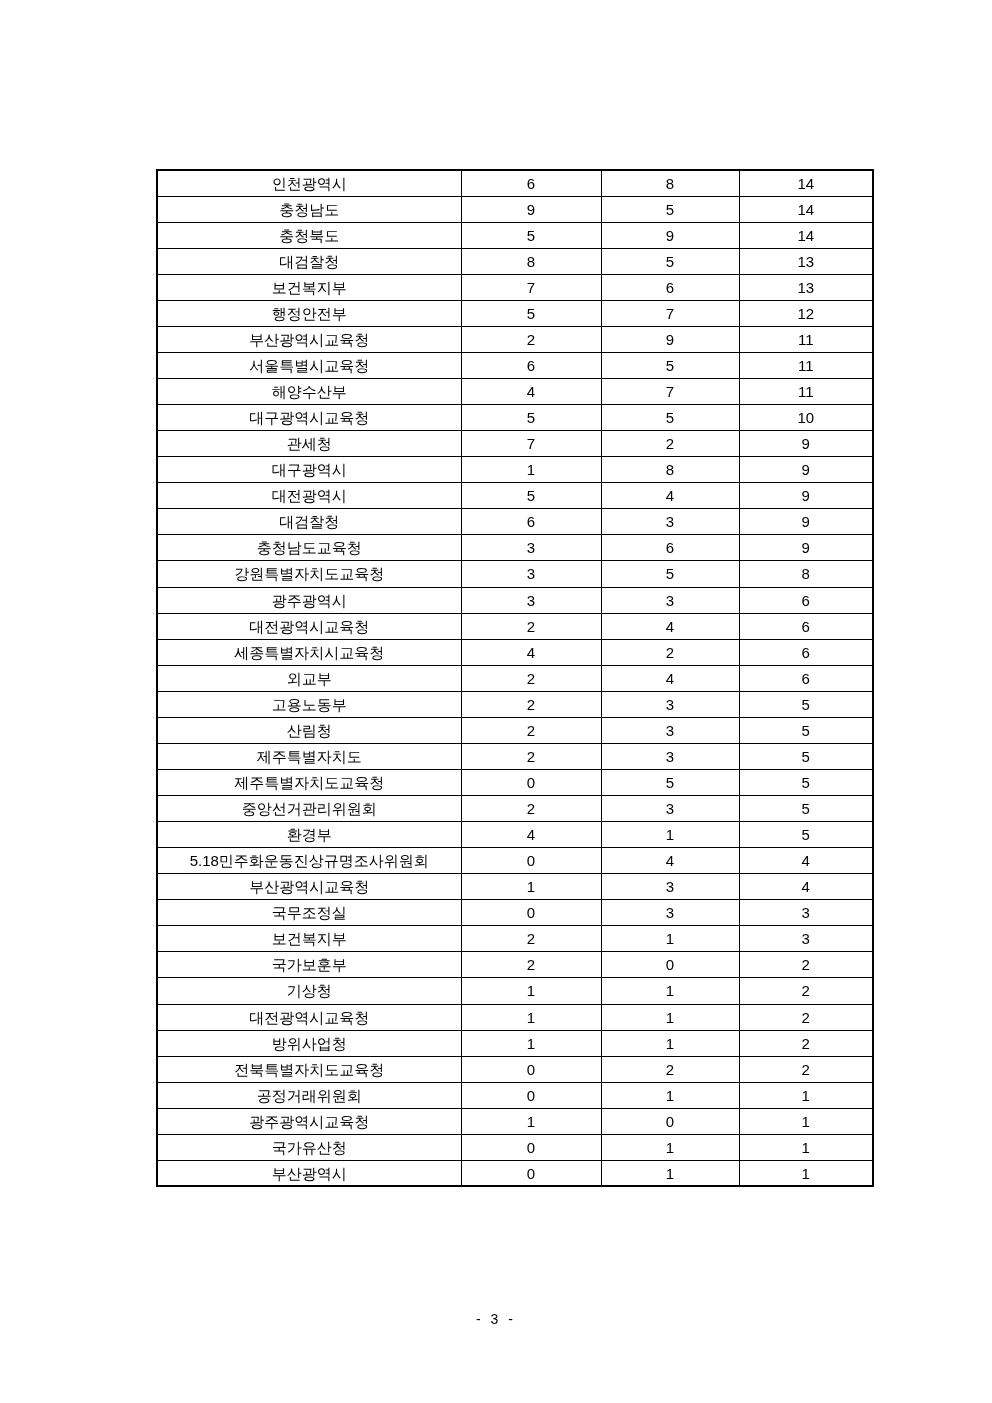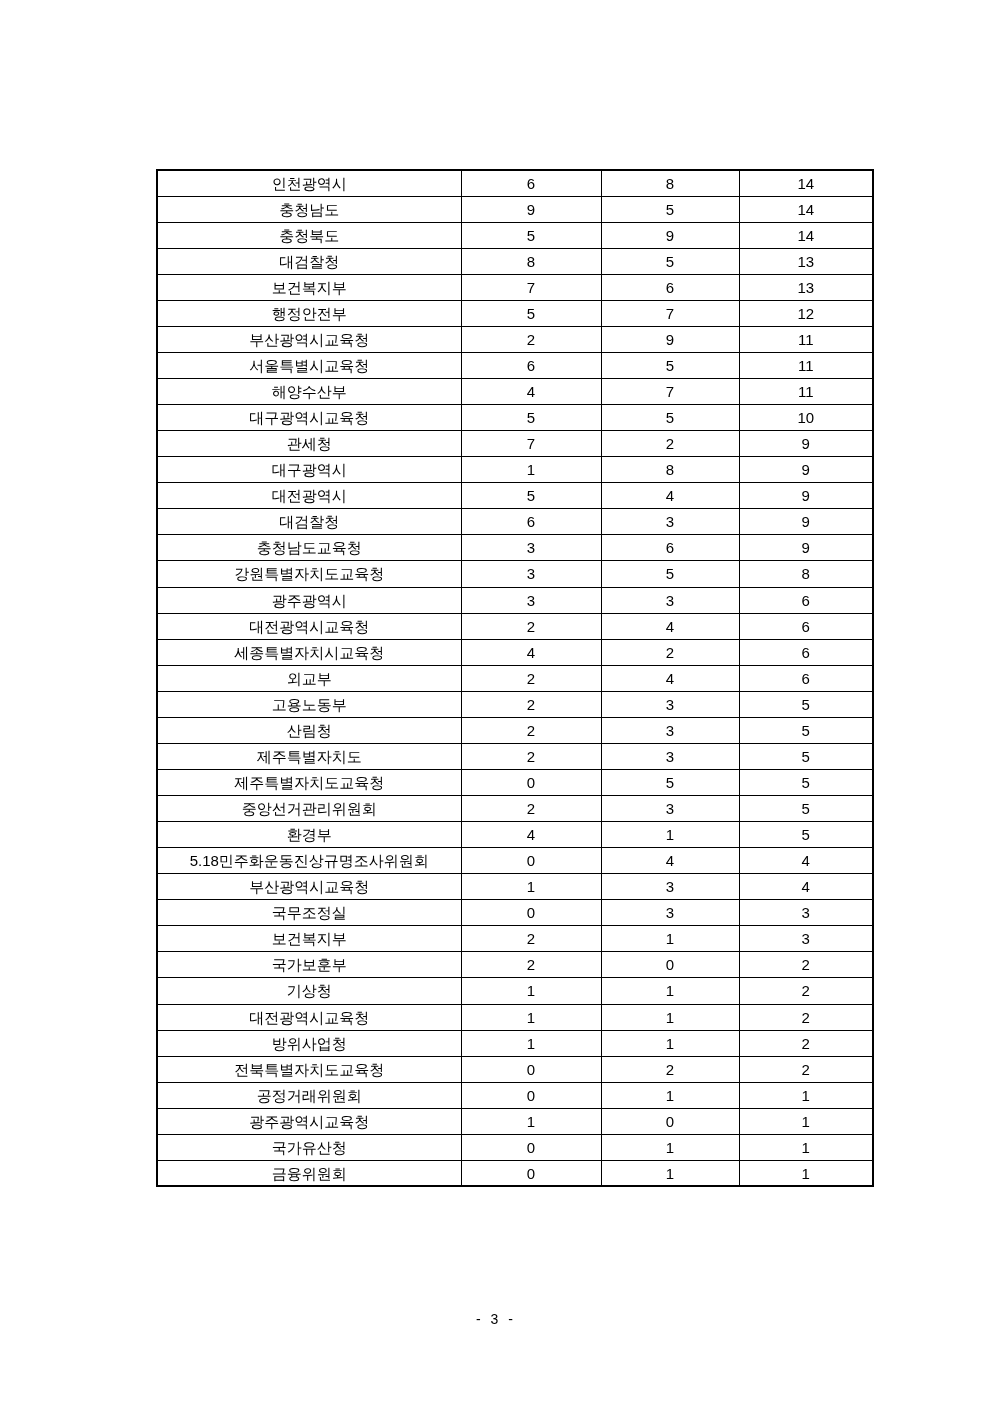--- a/index.html
+++ b/index.html
@@ -284,21 +284,21 @@
           <td>0</td>
           <td>1</td>
         </tr>
         <tr>
           <td>국가유산청</td>
           <td>0</td>
           <td>1</td>
           <td>1</td>
         </tr>
         <tr>
-          <td>금융위원회</td>
+          <td>부산광역시</td>
           <td>0</td>
           <td>1</td>
           <td>1</td>
         </tr>
       </tbody>
   </table>
 
   <div class="page-footer">- 3 -</div>
 
 </div>

